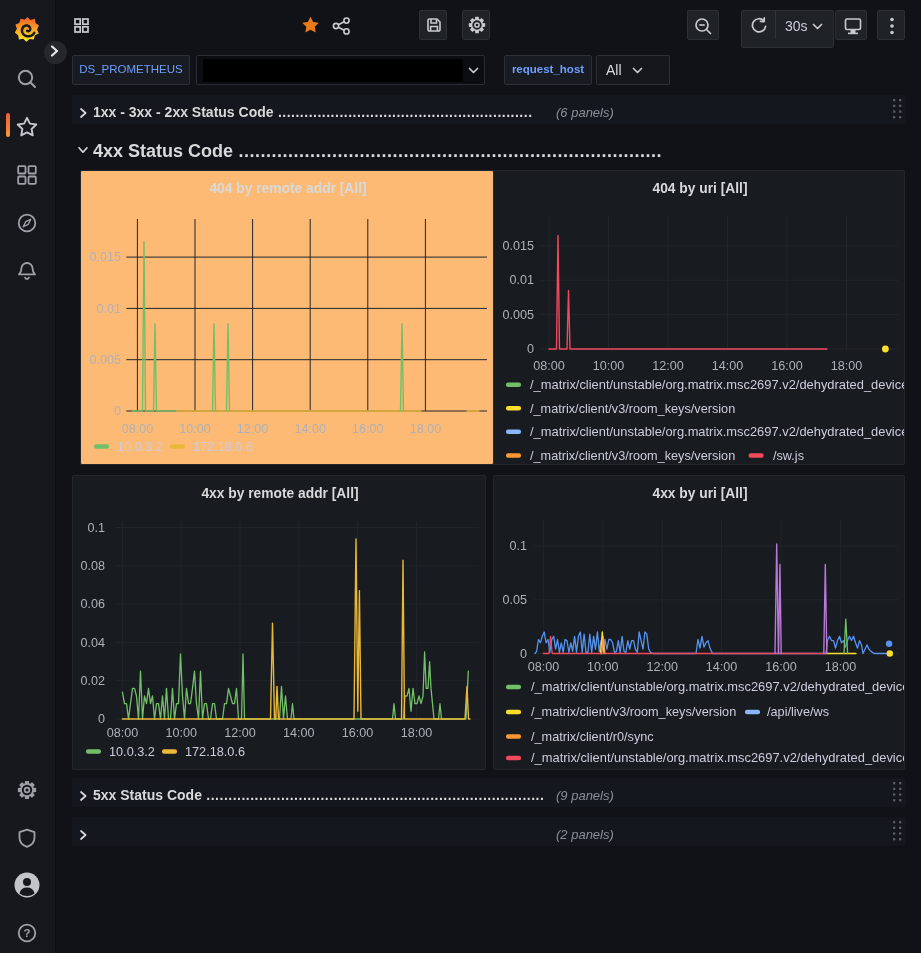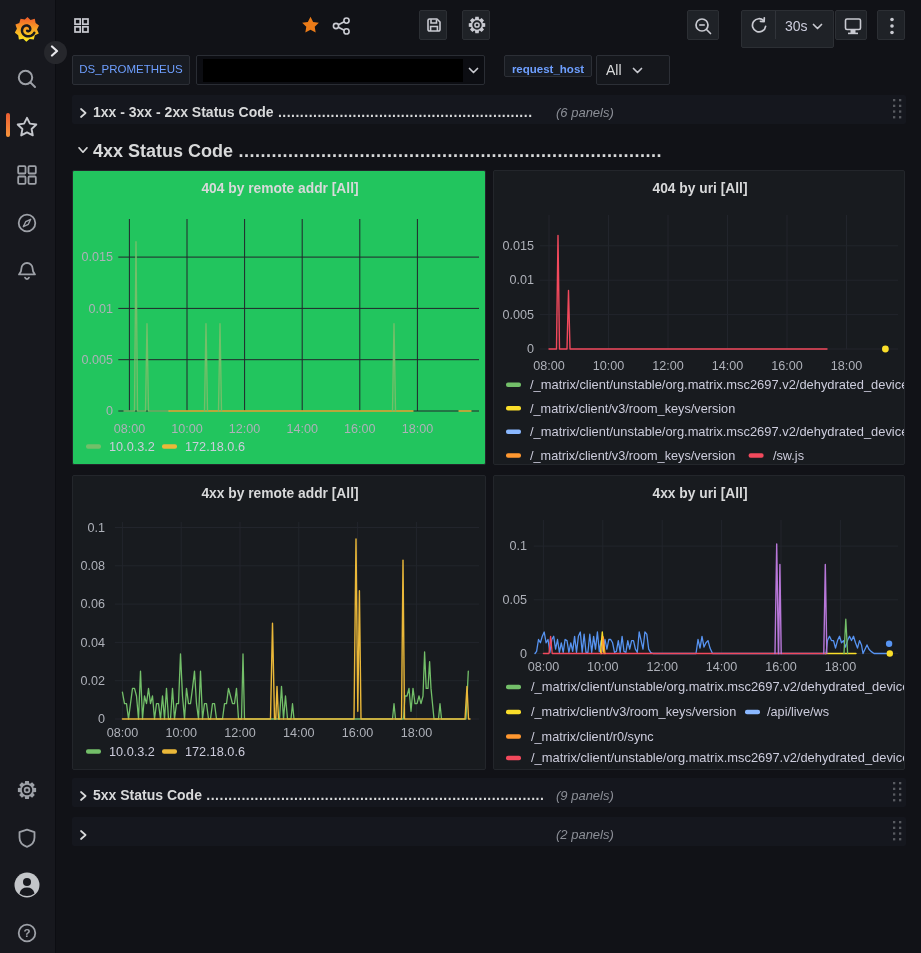--- a/index.html
+++ b/index.html
@@ -78,21 +78,21 @@
 
 <div style="position:absolute;left:72px;top:55px;width:118px;height:30px;background:#181b21;border:1px solid #2c2f36;border-radius:2px">
  <div style="position:absolute;left:0;top:7px;width:100%;text-align:center;font-size:11.5px;font-weight:normal;color:#6e9fff">DS_PROMETHEUS</div>
 </div>
 <div style="position:absolute;left:196px;top:55px;width:289px;height:30px;background:#0c0d12;border:1px solid #2a2d34;border-radius:2px">
  <div style="position:absolute;left:6px;top:3px;width:260px;height:23px;background:#000"></div>
  <svg style="position:absolute;left:271px;top:11px;" width="11" height="8" viewBox="0 0 11 8" fill="none">
         <path d="M1.5,1.5 L5.5,5.5 L9.5,1.5" stroke="#c9cad1" stroke-width="1.7" stroke-linecap="round" stroke-linejoin="round" fill="none"></path>
       </svg>
 </div>
-<div style="position:absolute;left:504px;top:55px;width:88px;height:22px;background:#181b21;border:1px solid #2c2f36;border-radius:2px">
+<div style="position:absolute;left:504px;top:55px;width:88px;height:30px;background:#181b21;border:1px solid #2c2f36;border-radius:2px">
  <div style="position:absolute;left:0;top:7px;width:100%;text-align:center;font-size:11.5px;font-weight:bold;color:#6e9fff">request_host</div>
 </div>
 <div style="position:absolute;left:596px;top:55px;width:74px;height:30px;background:#15171c;border:1px solid #2c2f36;border-radius:2px">
  <span style="position:absolute;left:9px;top:6px;font-size:14px;color:#d8d9da">All</span>
  <svg style="position:absolute;left:35px;top:11px;" width="11" height="8" viewBox="0 0 11 8" fill="none">
         <path d="M1.5,1.5 L5.5,5.5 L9.5,1.5" stroke="#c9cad1" stroke-width="1.7" stroke-linecap="round" stroke-linejoin="round" fill="none"></path>
       </svg>
 </div>
 
 <div style="position:absolute;left:72px;top:95px;width:834px;height:29px;background:#15171e;border-radius:2px;">
@@ -144,21 +144,21 @@
         <rect x="0" y="0.0" width="2.3" height="2.3" fill="#585a60"></rect>
         <rect x="6" y="0.0" width="2.3" height="2.3" fill="#585a60"></rect>
         <rect x="0" y="5.7" width="2.3" height="2.3" fill="#585a60"></rect>
         <rect x="6" y="5.7" width="2.3" height="2.3" fill="#585a60"></rect>
         <rect x="0" y="11.4" width="2.3" height="2.3" fill="#585a60"></rect>
         <rect x="6" y="11.4" width="2.3" height="2.3" fill="#585a60"></rect>
         <rect x="0" y="17.1" width="2.3" height="2.3" fill="#585a60"></rect>
         <rect x="6" y="17.1" width="2.3" height="2.3" fill="#585a60"></rect>
       </svg>
     </div>
-<div style="position:absolute;left:72px;top:170px;width:414px;height:295px;background:#22c55e;border:1px solid #23262b;border-radius:2px;overflow:hidden">
+<div style="position:absolute;left:80px;top:170px;width:414px;height:295px;background:#fdba74;border:1px solid #23262b;border-radius:2px;overflow:hidden">
       <svg width="414" height="295" viewBox="0 0 414 295" style="position:absolute;left:0;top:0;font-family:'Liberation Sans',sans-serif">
         <text x="207" y="22" font-size="13.8" font-weight="bold" fill="#d8d9da" text-anchor="middle">404 by remote addr [All]</text>
         <line x1="56.4" y1="48" x2="56.4" y2="240.0" stroke="#22252c" stroke-width="1"></line>
         <line x1="114.0" y1="48" x2="114.0" y2="240.0" stroke="#22252c" stroke-width="1"></line>
         <line x1="171.6" y1="48" x2="171.6" y2="240.0" stroke="#22252c" stroke-width="1"></line>
         <line x1="229.2" y1="48" x2="229.2" y2="240.0" stroke="#22252c" stroke-width="1"></line>
         <line x1="286.8" y1="48" x2="286.8" y2="240.0" stroke="#22252c" stroke-width="1"></line>
         <line x1="344.4" y1="48" x2="344.4" y2="240.0" stroke="#22252c" stroke-width="1"></line>
         <line x1="45.3" y1="240.0" x2="406" y2="240.0" stroke="#22252c" stroke-width="1"></line>
         <line x1="45.3" y1="188.7" x2="406" y2="188.7" stroke="#22252c" stroke-width="1"></line>

